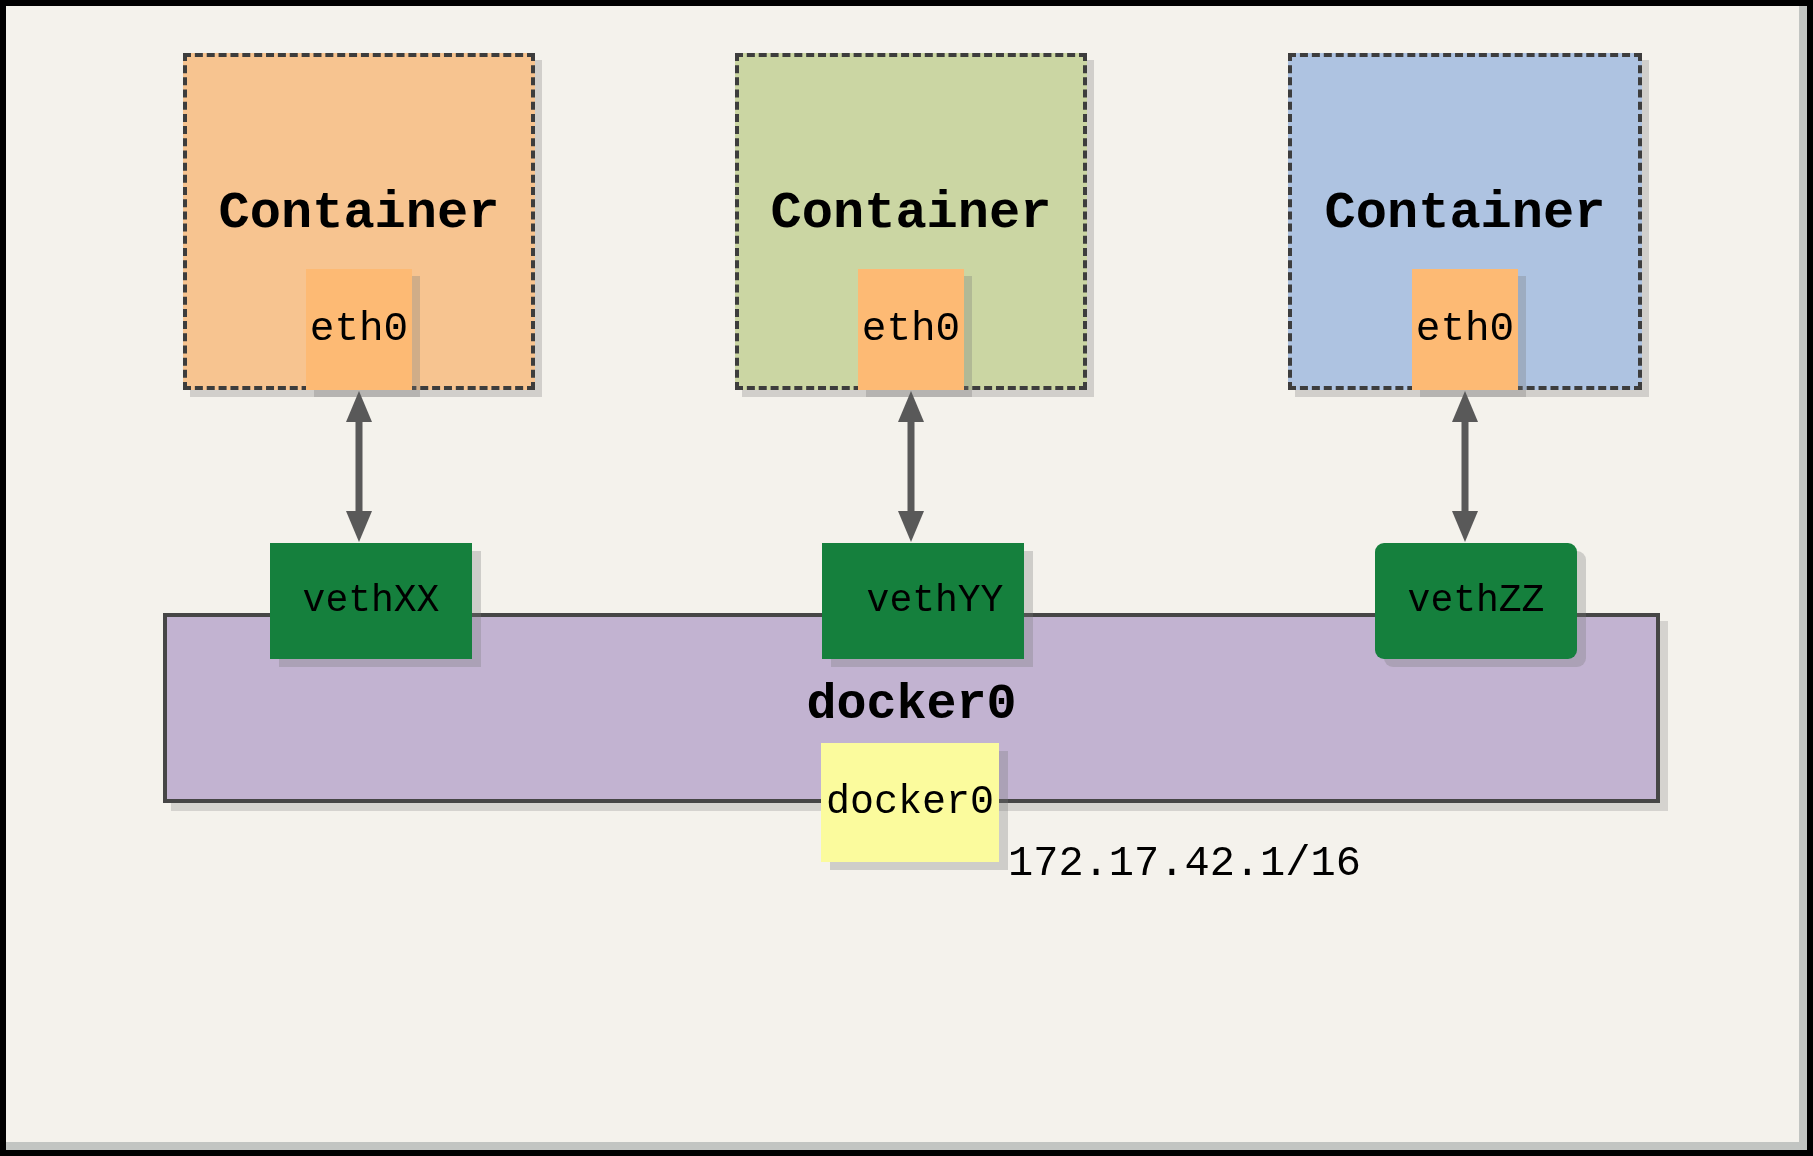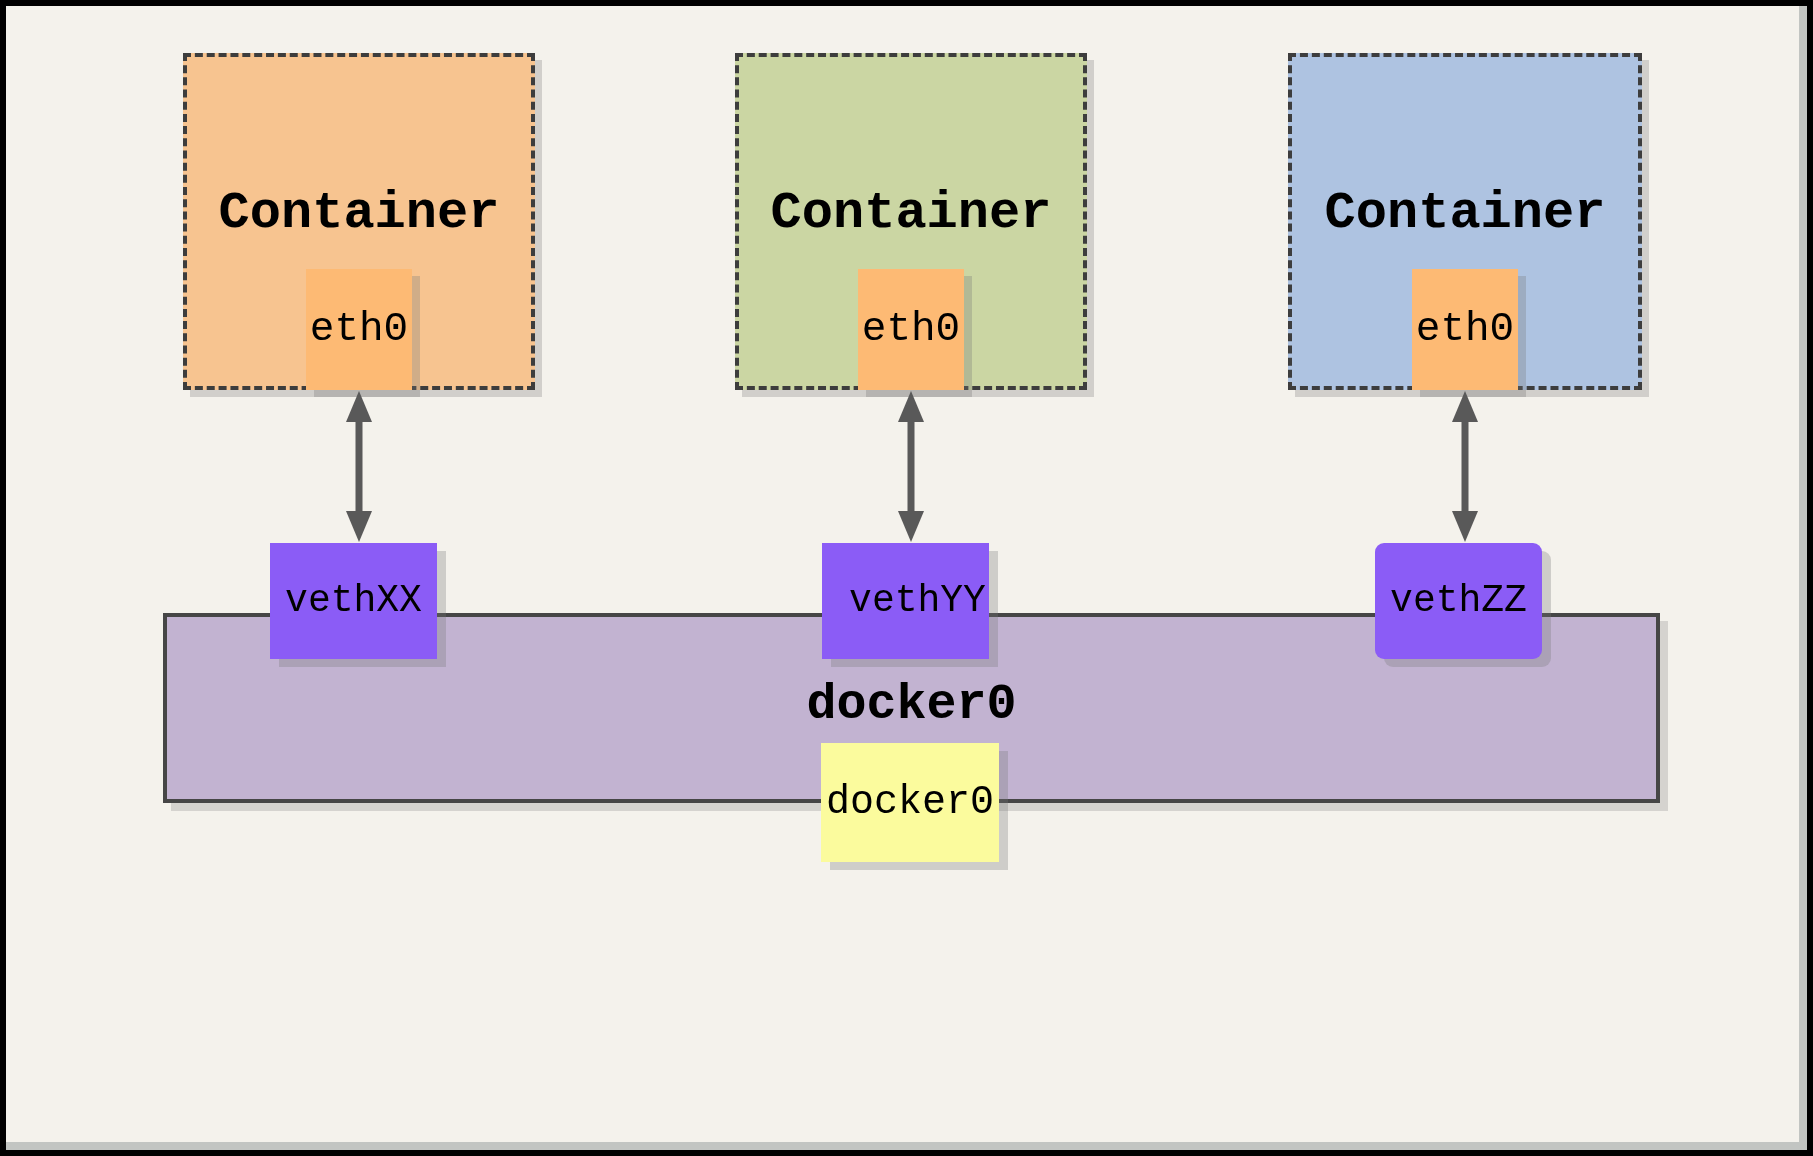--- a/index.html
+++ b/index.html
@@ -38,22 +38,22 @@
     background:#fdba74;
     box-shadow:8px 7px 0 rgba(120,120,120,0.30);
     display:flex; align-items:center; justify-content:center;
     font-size:41px; line-height:1;
   }
   
   .arrow { position:absolute; top:390px; width:40px; height:153px; z-index:2; }
   .a1 { left:339px; } .a2 { left:891px; } .a3 { left:1445px; }
   
   .veth-box {
-    position:absolute; top:543px; width:167px; height:116px;
-    background:#8b5cf6;
+    position:absolute; top:543px; width:202px; height:116px;
+    background:#15803d;
     box-shadow:9px 8px 0 rgba(120,120,120,0.30);
     display:flex; align-items:center; justify-content:center;
     font-size:38px; line-height:1; z-index:3;
   }
   .v1 { left:270px; } .v2 { left:822px;padding-left:24px; } .v3 { left:1375px;border-radius:9px; }
   
   .bridge {
     position:absolute; left:163px; top:613px; width:1497px; height:190px;
     background:#C2B3D1;
     border:4px solid #464646;
@@ -138,14 +138,15 @@
   </div>
   <div class="veth-box v3">
     <span>vethZZ</span>
   </div>
 
   <div class="bridge"></div>
   <div class="bridge-title">docker0</div>
   <div class="docker-box">
     <span>docker0</span>
   </div>
+  <div class="ip-label">172.17.42.1/16</div>
 
 </div>
 
 </body></html>

